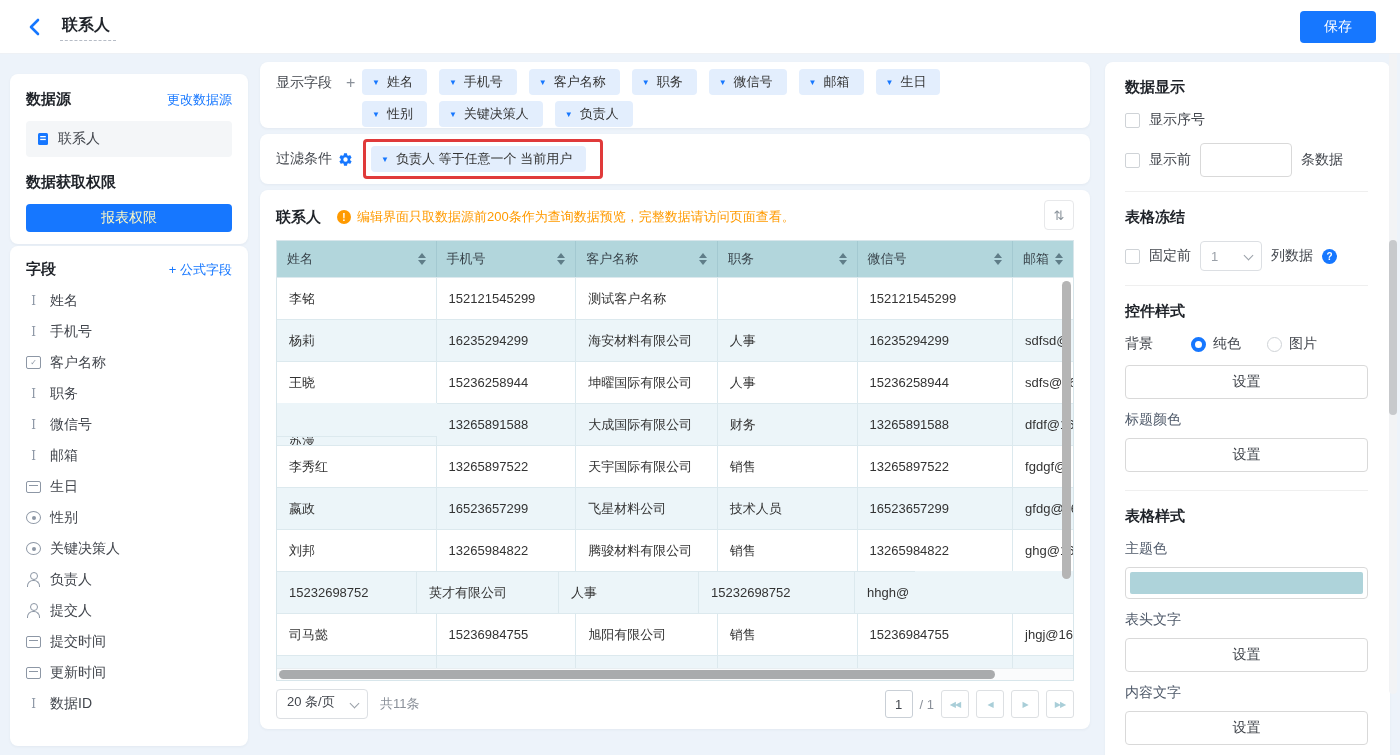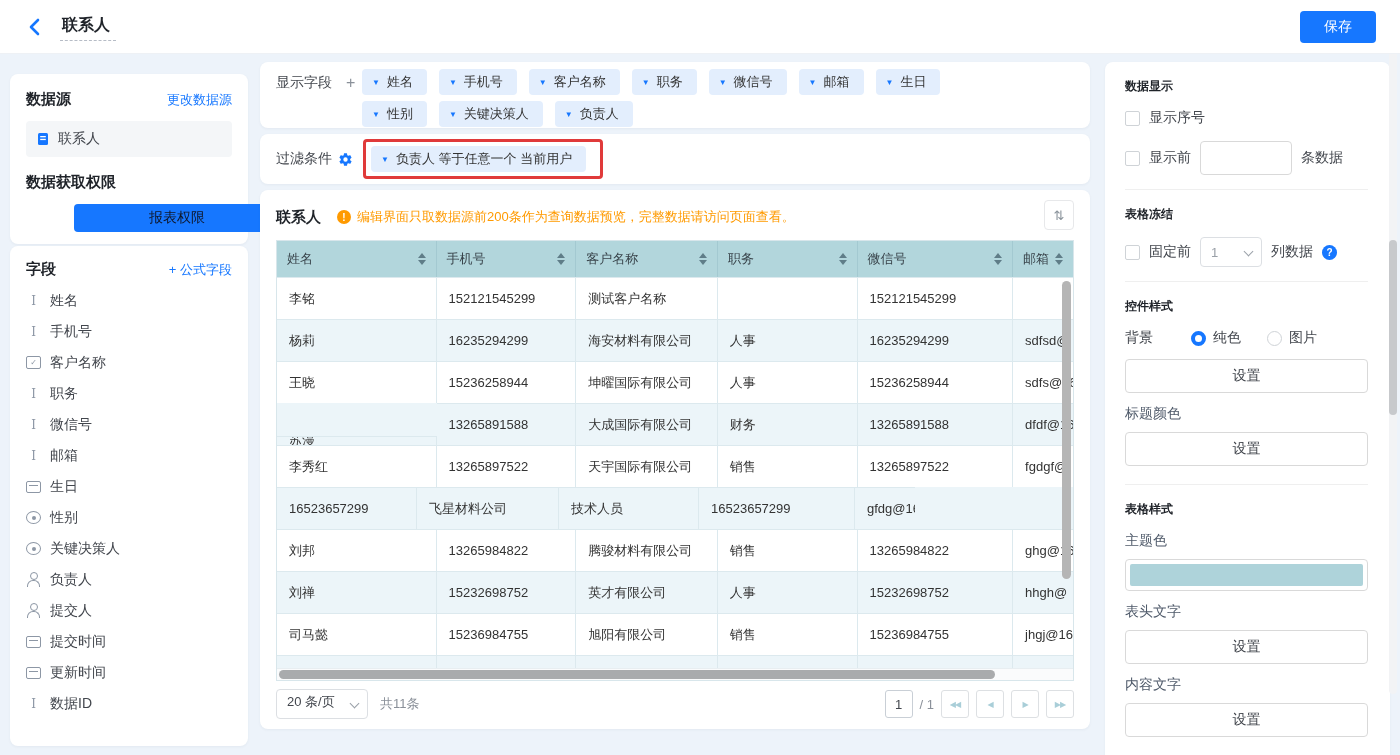--- a/index.html
+++ b/index.html
@@ -15,21 +15,21 @@
   
   .card { position:absolute; background:#fff; border-radius:8px; box-shadow:0 1px 3px rgba(31,56,88,.05); }
 
   
   .card-datasource { left:10px; top:74px; width:238px; height:170px; padding:16px; }
   .panel-header-row { display:flex; align-items:center; justify-content:space-between; }
   .panel-title { font-size:15px; font-weight:700; color:#1f2329; }
   .link { color:#1677ff; font-size:13px; cursor:pointer; }
   .ds-item { margin-top:12px; background:#f4f6f8; border-radius:4px; height:36px; display:flex; align-items:center; padding:0 10px; gap:8px; font-size:14px; color:#42464d; }
   .perm-title { margin-top:16px; font-size:15px; font-weight:700; color:#1f2329; }
-  .perm-btn { margin-top:12px; width:100%; height:28px; background:#1677ff; color:#0f172a; border:none; border-radius:4px; font-size:14px; cursor:pointer;margin-left:48px; }
+  .perm-btn { margin-top:12px; width:100%; height:28px; background:#1677ff; color:#fef9c3; border:none; border-radius:4px; font-size:14px; cursor:pointer; }
 
   .card-fields { left:10px; top:246px; width:238px; height:500px; padding:14px 16px; overflow:hidden; }
   .field-list { margin-top:6px; }
   .field-item { height:31px; display:flex; align-items:center; gap:9px; font-size:14px; color:#42464d; cursor:grab; }
   .ficon { width:15px; height:15px; display:inline-flex; align-items:center; justify-content:center; color:#8d97a5; flex:0 0 15px; position:relative; font-size:11px; }
   .ic-title::before { content:"T="; font-family:"DejaVu Serif",serif; font-size:10px; letter-spacing:-1px; }
   .ic-text::before { content:"I"; font-family:"DejaVu Serif",serif; font-size:12px; }
   .ic-select { border:1.2px solid #8d97a5; border-radius:2px; width:13px; height:13px; }
   .ic-select::before { content:"\2713"; font-size:8px; }
   .ic-date { border:1.2px solid #8d97a5; border-radius:2px; width:13px; height:12px; }
@@ -81,21 +81,21 @@
   .pg-select { position:relative; width:92px; height:30px; border:1px solid #dcdfe3; border-radius:4px; display:flex; align-items:center; padding:0 22px 4px 10px; font-size:13px; color:#42464d; cursor:pointer; }
   .chev { position:absolute; right:9px; top:10px; width:7px; height:7px; border-right:1.4px solid #9aa0a8; border-bottom:1.4px solid #9aa0a8; transform:rotate(45deg); }
   .pg-total { color:#8a9099; font-size:13px; }
   .pg-right { display:flex; align-items:center; gap:7px; }
   .pg-current { width:28px; height:28px; border:1px solid #c9cfd6; border-radius:3px; display:flex; align-items:center; justify-content:center; font-size:13px; color:#42464d; }
   .pg-of { color:#8a9099; font-size:13px; }
   .pg-btn { width:28px; height:28px; border:1px solid #dde0e3; border-radius:3px; background:#fff; color:#a9ced8; font-size:8px; display:flex; align-items:center; justify-content:center; letter-spacing:-1px; cursor:pointer; }
 
   
   .card-settings { left:1105px; top:62px; width:285px; height:700px; padding:16px 22px 10px 20px; overflow:hidden; }
-  .sec-title { font-size:12px; font-weight:700; color:#1f2329; margin-bottom:14px; }
+  .sec-title { font-size:15px; font-weight:700; color:#1f2329; margin-bottom:14px; }
   .opt-row { display:flex; align-items:center; gap:9px; margin-bottom:14px; font-size:14px; color:#42464d; }
   .checkbox { width:15px; height:15px; border:1px solid #cfd3d7; border-radius:2px; background:#fff; flex:0 0 15px; cursor:pointer; }
   .num-input { width:92px; height:34px; border:1px solid #d9d9d9; border-radius:4px; background:#fff; }
   .mini-select { position:relative; width:62px; height:30px; border:1px solid #dcdfe3; border-radius:4px; display:flex; align-items:center; padding:0 10px; font-size:13px; color:#9aa0a8; cursor:pointer; }
   .mini-select .chev { top:10px; }
   .help-ic { width:15px; height:15px; border-radius:50%; background:#1677ff; color:#fff; font-size:10px; font-weight:700; display:inline-flex; align-items:center; justify-content:center; cursor:pointer; }
   .divider { border-top:1px solid #efefef; margin:6px 0 16px 0; }
   .radio-row { display:flex; align-items:center; margin-bottom:12px; font-size:14px; color:#42464d; }
   .radio-label-main { width:66px; }
   .radio { width:15px; height:15px; border-radius:50%; background:#fff; margin-right:7px; cursor:pointer; }
@@ -360,36 +360,36 @@
         </div>
         <div class="trow">
           <div class="td" style="width: 160px;">李秀红</div>
           <div class="td" style="width: 140px;">13265897522</div>
           <div class="td" style="width: 142px;">天宇国际有限公司</div>
           <div class="td" style="width: 140px;">销售</div>
           <div class="td" style="width: 156px;">13265897522</div>
           <div class="td" style="width: 60px;">fgdgf@</div>
         </div>
         <div class="trow alt">
+          <div class="td" style="width: 160px;">嬴政</div>
           <div class="td" style="width: 140px;">16523657299</div>
           <div class="td" style="width: 142px;">飞星材料公司</div>
           <div class="td" style="width: 140px;">技术人员</div>
           <div class="td" style="width: 156px;">16523657299</div>
           <div class="td" style="width: 60px;">gfdg@16</div>
         </div>
         <div class="trow">
           <div class="td" style="width: 160px;">刘邦</div>
           <div class="td" style="width: 140px;">13265984822</div>
           <div class="td" style="width: 142px;">腾骏材料有限公司</div>
           <div class="td" style="width: 140px;">销售</div>
           <div class="td" style="width: 156px;">13265984822</div>
           <div class="td" style="width: 60px;">ghg@16</div>
         </div>
         <div class="trow alt">
-          <div class="td" style="width: 160px;">刘禅</div>
           <div class="td" style="width: 140px;">15232698752</div>
           <div class="td" style="width: 142px;">英才有限公司</div>
           <div class="td" style="width: 140px;">人事</div>
           <div class="td" style="width: 156px;">15232698752</div>
           <div class="td" style="width: 60px;">hhgh@</div>
         </div>
         <div class="trow">
           <div class="td" style="width: 160px;">司马懿</div>
           <div class="td" style="width: 140px;">15236984755</div>
           <div class="td" style="width: 142px;">旭阳有限公司</div>

